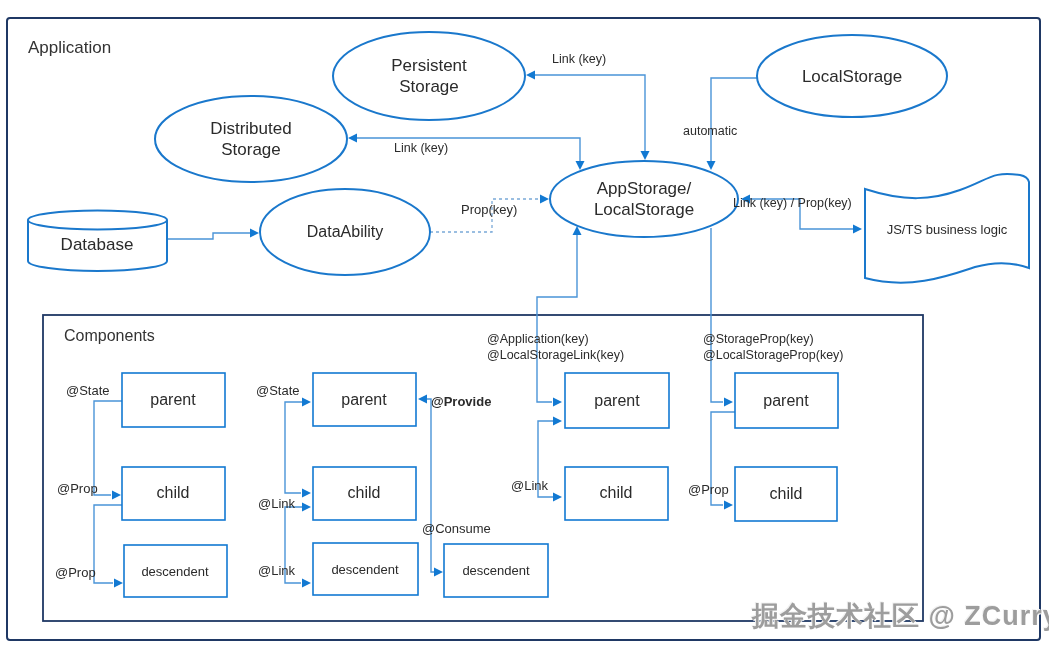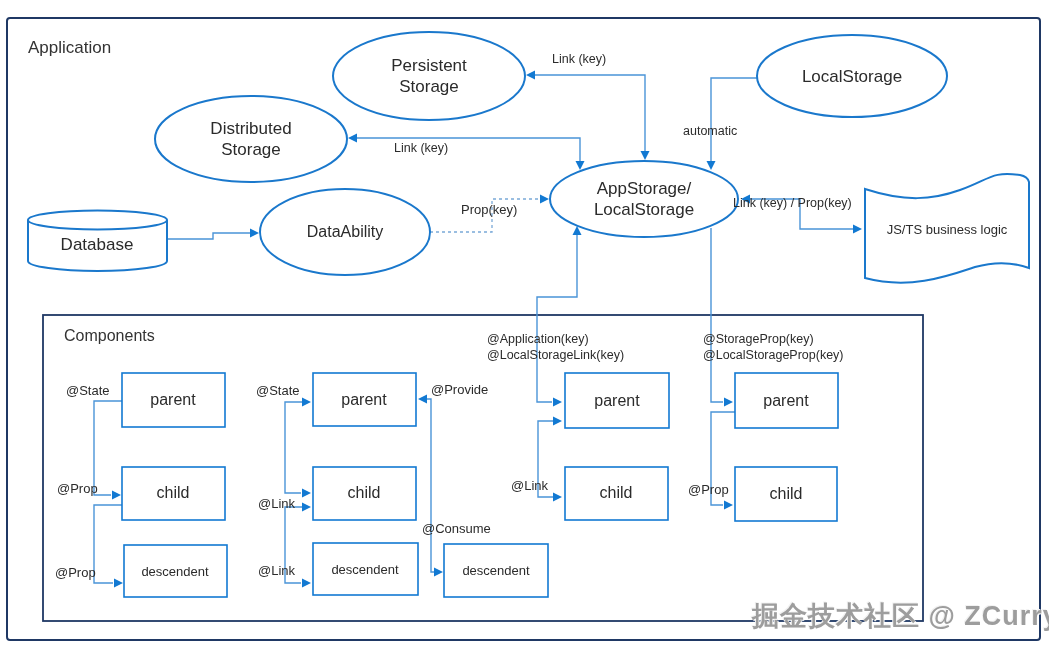--- a/index.html
+++ b/index.html
@@ -151,19 +151,19 @@
 <div class="lbl ctr box-lbl" style="left:616px;top:493px;">child</div>
 
 <div class="lbl anno-lbl" style="left:682px;top:331px;margin-left:21px;">
   <span class="ln">@StorageProp(key)</span>
   <span class="ln">@LocalStorageProp(key)</span>
 </div>
 <div class="lbl deco-lbl" style="left:688px;top:482px;">@Prop</div>
 <div class="lbl ctr box-lbl" style="left:786px;top:401px;">parent</div>
 <div class="lbl ctr box-lbl" style="left:786px;top:494px;">child</div>
 
-<div class="lbl deco-lbl" style="left:431px;top:382px;">@Provide</div>
+<div class="lbl deco-lbl" style="left:431px;top:394px;font-weight:bold;">@Provide</div>
 <div class="lbl deco-lbl" style="left:422px;top:521px;">@Consume</div>
 <div class="lbl ctr box-lbl-sm" style="left:496px;top:570px;">descendent</div>
 
 <div class="lbl watermark" style="left:752px;top:598px;">掘金技术社区 @ ZCurry</div>
 
 </div>
 
 </body></html>

